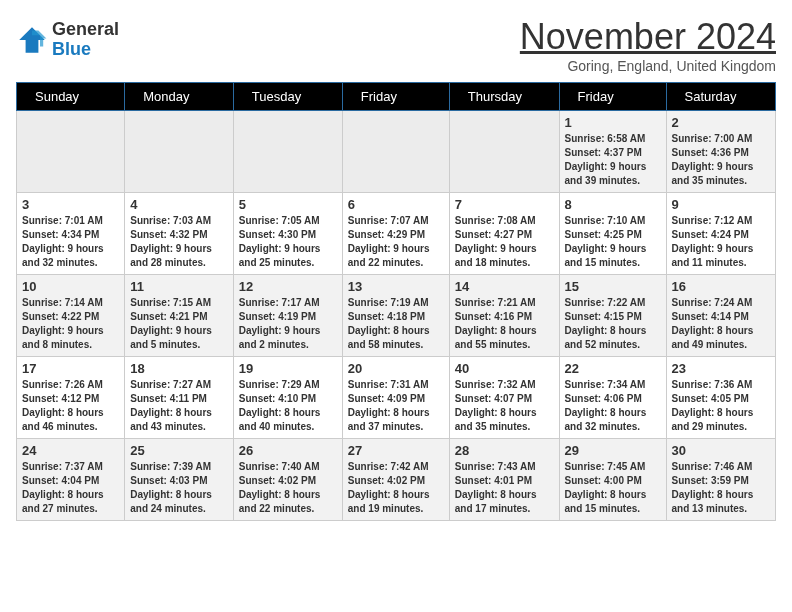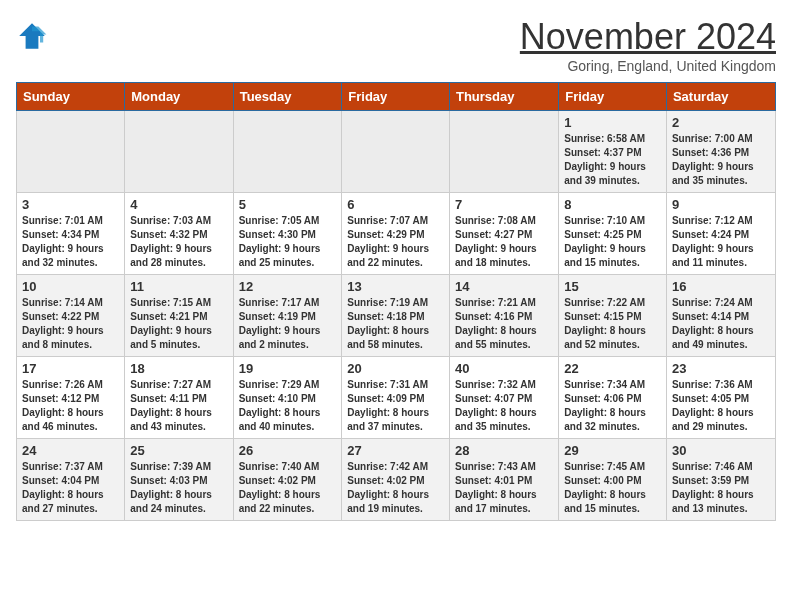--- a/index.html
+++ b/index.html
@@ -52,26 +52,26 @@
     }
     .location {
       font-size: 14px;
       color: #555;
     }
     .calendar-table {
       width: 100%;
       border-collapse: collapse;
     }
     .calendar-table th {
-      background-color: #c2410c;
+      background-color: #000000;
       color: #fff;
       text-align: left;
-      padding: 6px 6px;
+      padding: 6px 18px;
       font-size: 13px;
-      font-weight: bold;
+      font-weight: normal;
       border: 1px solid #2a6aa0;
     }
     .calendar-table td {
       border: 1px solid #ccc;
       vertical-align: top;
       padding: 4px 5px;
       width: 113px;
       min-height: 80px;
       font-size: 10.5px;
       color: #333;
@@ -101,20 +101,24 @@
   </style>
 </head>
 <body>
 
 <div class="header-area">
   <div class="logo">
     <svg class="logo-icon" viewBox="0 0 40 40">
       <polygon points="20,4 36,20 28,20 28,36 12,36 12,20 4,20" fill="#1a7abf"></polygon>
       <polygon points="28,8 38,18 34,18 34,28 30,28 30,14 20,14 20,8" fill="#2196d0" opacity="0.7"></polygon>
     </svg>
+    <div class="logo-text">
+      <span class="logo-general">General</span>
+      <span class="logo-blue">Blue</span>
+    </div>
   </div>
   <div class="title-area">
     <div class="month-title">November 2024</div>
     <div class="location">Goring, England, United Kingdom</div>
   </div>
 </div>
 
 <table class="calendar-table">
   <thead>
     <tr>

